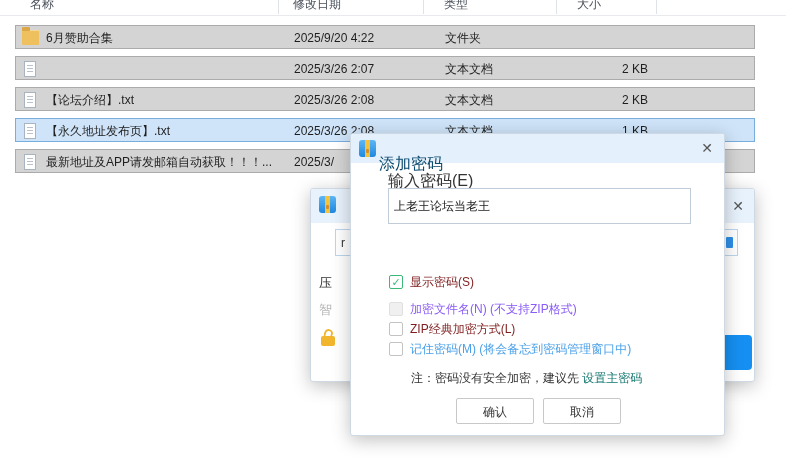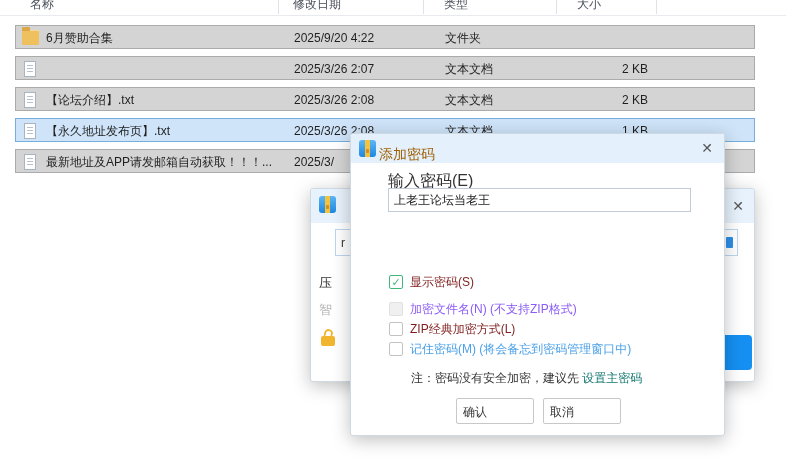--- a/index.html
+++ b/index.html
@@ -28,50 +28,50 @@
   .txt-ic{left:8px;top:3px;width:12px;height:16px;background:#fff;border:1px solid #a8b4c0;
         box-sizing:border-box;}
   .txt-ic::before{content:"";position:absolute;left:2px;top:3px;width:6px;height:8px;
         background:repeating-linear-gradient(#b9c2cc 0 1px,transparent 1px 3px);}
 
   
   .dlg{position:absolute;background:#fff;border:1px solid #cfd9e4;border-radius:3px;
        box-shadow:0 4px 18px rgba(0,0,0,.25);box-sizing:border-box;}
   .dlg-titlebar{position:absolute;left:0;top:0;right:0;height:29px;background:#e4f1fc;
        border-radius:3px 3px 0 0;}
-  .dlg-title{position:absolute;left:28px;top:12px;font-size:14px;color:#a16207;}
+  .dlg-title{position:absolute;left:28px;top:20px;font-size:16px;color:#0c4a6e;}
   .close-x{position:absolute;top:5px;width:18px;height:18px;font-size:14px;color:#555;
        text-align:center;line-height:18px;cursor:default;}
 
   
   .zip-ic{position:absolute;width:17px;height:17px;border-radius:3px;
        background:linear-gradient(#5db6f5,#1e88e0);}
   .zip-ic::before{content:"";position:absolute;left:6px;top:0;width:5px;height:17px;
        background:#f5c33b;}
   .zip-ic::after{content:"";position:absolute;left:7px;top:9px;width:3px;height:4px;
        background:#d88d27;border-radius:1px;}
 
   
   .pd-label{position:absolute;font-size:16px;color:#333;}
-  .pd-input{position:absolute;left:37px;top:54px;width:303px;height:24px;border:1px solid #c0cdd9;
+  .pd-input{position:absolute;left:37px;top:54px;width:303px;height:36px;border:1px solid #c0cdd9;
        box-sizing:border-box;font-size:12px;color:#222;padding:0 5px;outline:none;background:#fff;
        font-family:Liberation Mono, monospace;}
   .cb-row{position:absolute;left:38px;height:16px;}
   .cb-box{position:absolute;left:0;top:0;width:14px;height:14px;border:1px solid #c3c3c3;
        border-radius:2px;background:#fff;box-sizing:border-box;font-size:11px;line-height:12px;
        text-align:center;color:#3cb878;}
   .cb-box.checked{border-color:#3cb878;}
   .cb-box.disabled{background:#f0f0f0;border-color:#e0e0e0;}
   .cb-label{position:absolute;left:21px;top:0;font-size:12px;color:#7f1d1d;white-space:nowrap;line-height:15px;}
   .cb-label.muted{color:#8b5cf6;}
   .cb-label.link{color:#4aa0e8;}
   .note{position:absolute;left:60px;top:236px;font-size:12px;color:#333;white-space:nowrap;}
   .note a{color:#0f766e;text-decoration:none;}
   .btn{position:absolute;top:264px;width:78px;height:26px;background:#fff;border:1px solid #c8c8c8;
-       border-radius:2px;font-size:12px;color:#333;text-align:left;line-height:24px;box-sizing:border-box;}
+       border-radius:2px;font-size:12px;color:#333;text-align:center;line-height:24px;box-sizing:border-box;}
 
   
   .cmp-titlebar{position:absolute;left:0;top:0;right:0;height:34px;background:#e8f2fc;border-radius:3px 3px 0 0;}
   .cmp-input{position:absolute;left:24px;top:40px;width:320px;height:27px;border:1px solid #bcd6ee;
        box-sizing:border-box;font-size:12px;color:#333;padding:0 5px;background:#fff;outline:none;
        font-family:inherit;}
   .cmp-dest{position:absolute;left:340px;top:40px;width:87px;height:27px;border:1px solid #bcd6ee;
        box-sizing:border-box;background:#fff;}
   .dest-ic{position:absolute;left:74px;top:7px;width:7px;height:11px;background:#2e8fe8;border-radius:1px;}
   .cmp-text{position:absolute;left:8px;font-size:13px;color:#333;white-space:nowrap;}

